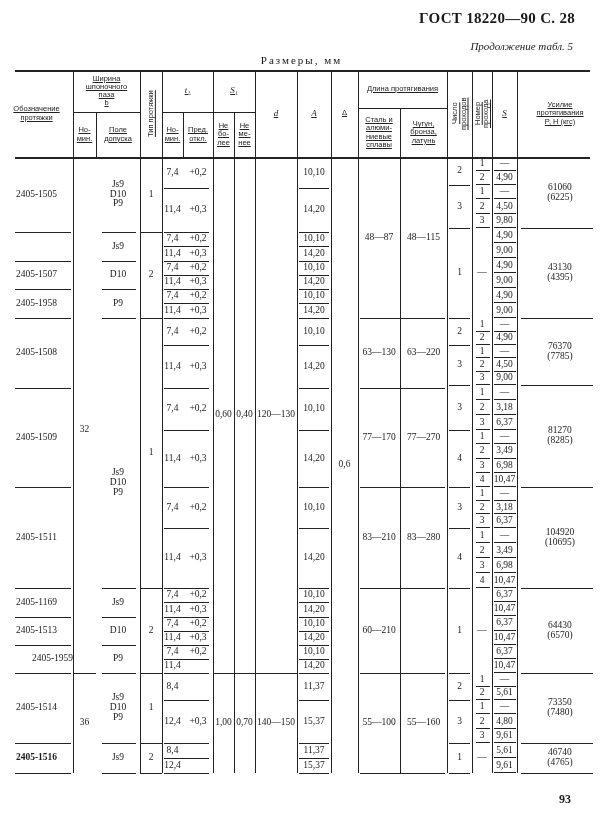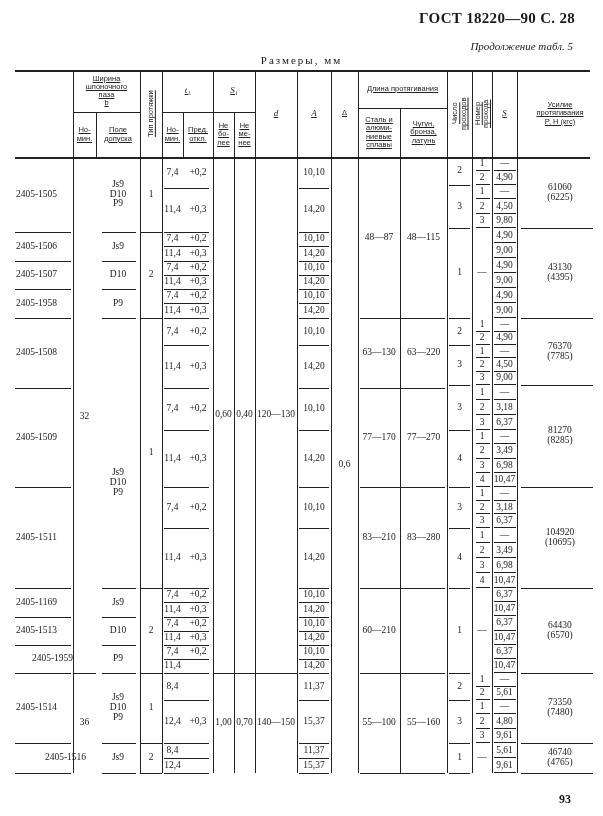--- a/index.html
+++ b/index.html
@@ -10,32 +10,34 @@
   .cont{right:30px;top:40px;font-style:italic;font-size:11px;}
   .units{left:0;width:603px;top:54px;text-align:center;font-size:11px;letter-spacing:2px;}
   .page-num{left:559px;top:792px;font-weight:bold;font-size:12px;}
   #tbl{position:absolute;left:0;top:0;width:603px;height:816px;}
   .cell{position:absolute;display:flex;align-items:center;justify-content:center;
         text-align:center;font-size:9.5px;line-height:1.05;white-space:pre-line;box-sizing:border-box;}
   .hcell{font-size:7.5px;line-height:1.1;font-family:"Liberation Sans","DejaVu Sans",sans-serif;color:#222;text-decoration:underline;}
   .vert{writing-mode:vertical-rl;transform:rotate(180deg);}
   .ital{font-style:italic;font-family:"Liberation Serif",serif;font-size:9px;}
   .line{position:absolute;background:#222;}
-  .bold{font-weight:normal;margin-left:29px;}
+  .bold{font-weight:bold;}
 </style>
 </head>
 <body>
 
 <div class="abs doc-title">ГОСТ 18220—90 С. 28</div>
 <div class="abs cont">Продолжение табл. 5</div>
 <div class="abs units">Размеры, мм</div>
 
 <div id="tbl">
     <div class="line" style="left: 15px; top: 70px; width: 575px; height: 2px;"></div>
     <div class="line" style="left: 15px; top: 157px; width: 575px; height: 2px;"></div>
+    <div class="cell hcell" style="left: 0px; top: 70px; width: 73px; height: 87px;">Обозначение
+протяжки</div>
     <div class="cell hcell" style="left: 73px; top: 70px; width: 67px; height: 42px;">Ширина
 шпоночного
 паза
 b</div>
     <div class="cell hcell" style="left: 73px; top: 112px; width: 23px; height: 45px;">Но-
 мин.</div>
     <div class="cell hcell" style="left: 96px; top: 112px; width: 44px; height: 45px;">Поле
 допуска</div>
     <div class="cell hcell vert" style="left: 140px; top: 70px; width: 22px; height: 87px;">Тип протяжки</div>
     <div class="cell hcell ital" style="left: 162px; top: 70px; width: 51px; height: 42px;">t₁</div>
@@ -82,38 +84,37 @@
     <div class="line" style="left: 331px; top: 70px; width: 1px; height: 703px;"></div>
     <div class="line" style="left: 358px; top: 70px; width: 1px; height: 703px;"></div>
     <div class="line" style="left: 447px; top: 70px; width: 1px; height: 703px;"></div>
     <div class="line" style="left: 472px; top: 70px; width: 1px; height: 703px;"></div>
     <div class="line" style="left: 492px; top: 70px; width: 1px; height: 703px;"></div>
     <div class="line" style="left: 517px; top: 70px; width: 1px; height: 703px;"></div>
     <div class="line" style="left: 96px; top: 112px; width: 1px; height: 45px;"></div>
     <div class="line" style="left: 183px; top: 112px; width: 1px; height: 45px;"></div>
     <div class="line" style="left: 234px; top: 112px; width: 1px; height: 661px;"></div>
     <div class="line" style="left: 400px; top: 108px; width: 1px; height: 665px;"></div>
-    <div class="cell " style="left: 73px; top: 159px; width: 23px; height: 516px;">32</div>
+    <div class="cell " style="left: 73px; top: 172px; width: 23px; height: 516px;">32</div>
     <div class="cell " style="left: 73px; top: 673px; width: 23px; height: 100px;">36</div>
     <div class="cell " style="left: 213px; top: 157px; width: 21px; height: 516px;">0,60</div>
     <div class="cell " style="left: 213px; top: 673px; width: 21px; height: 100px;">1,00</div>
     <div class="cell " style="left: 234px; top: 157px; width: 21px; height: 516px;">0,40</div>
     <div class="cell " style="left: 234px; top: 673px; width: 21px; height: 100px;">0,70</div>
     <div class="cell " style="left: 255px; top: 157px; width: 42px; height: 516px;">120—130</div>
     <div class="cell " style="left: 255px; top: 673px; width: 42px; height: 100px;">140—150</div>
     <div class="cell " style="left: 331px; top: 157px; width: 27px; height: 616px;">0,6</div>
     <div class="line" style="left: 73px; top: 673px; width: 23px; height: 1px;"></div>
     <div class="line" style="left: 213px; top: 673px; width: 84px; height: 1px;"></div>
     <div class="cell " style="left: 0px; top: 157px; width: 73px; height: 75px;">2405-1505</div>
     <div class="line" style="left: 15px; top: 232px; width: 56px; height: 1px;"></div>
     <div class="cell " style="left: 96px; top: 157px; width: 44px; height: 75px;">Js9
 D10
 P9</div>
     <div class="line" style="left: 102px; top: 232px; width: 34px; height: 1px;"></div>
-    <div class="cell " style="left: 0px; top: 232px; width: 73px; height: 29px;">2405-1506</div>
     <div class="line" style="left: 15px; top: 261px; width: 56px; height: 1px;"></div>
     <div class="cell " style="left: 96px; top: 232px; width: 44px; height: 29px;">Js9</div>
     <div class="line" style="left: 102px; top: 261px; width: 34px; height: 1px;"></div>
     <div class="cell " style="left: 0px; top: 261px; width: 73px; height: 28px;">2405-1507</div>
     <div class="line" style="left: 15px; top: 289px; width: 56px; height: 1px;"></div>
     <div class="cell " style="left: 96px; top: 261px; width: 44px; height: 28px;">D10</div>
     <div class="line" style="left: 102px; top: 289px; width: 34px; height: 1px;"></div>
     <div class="cell " style="left: 0px; top: 289px; width: 73px; height: 29px;">2405-1958</div>
     <div class="line" style="left: 15px; top: 318px; width: 56px; height: 1px;"></div>
     <div class="cell " style="left: 96px; top: 289px; width: 44px; height: 29px;">P9</div>

